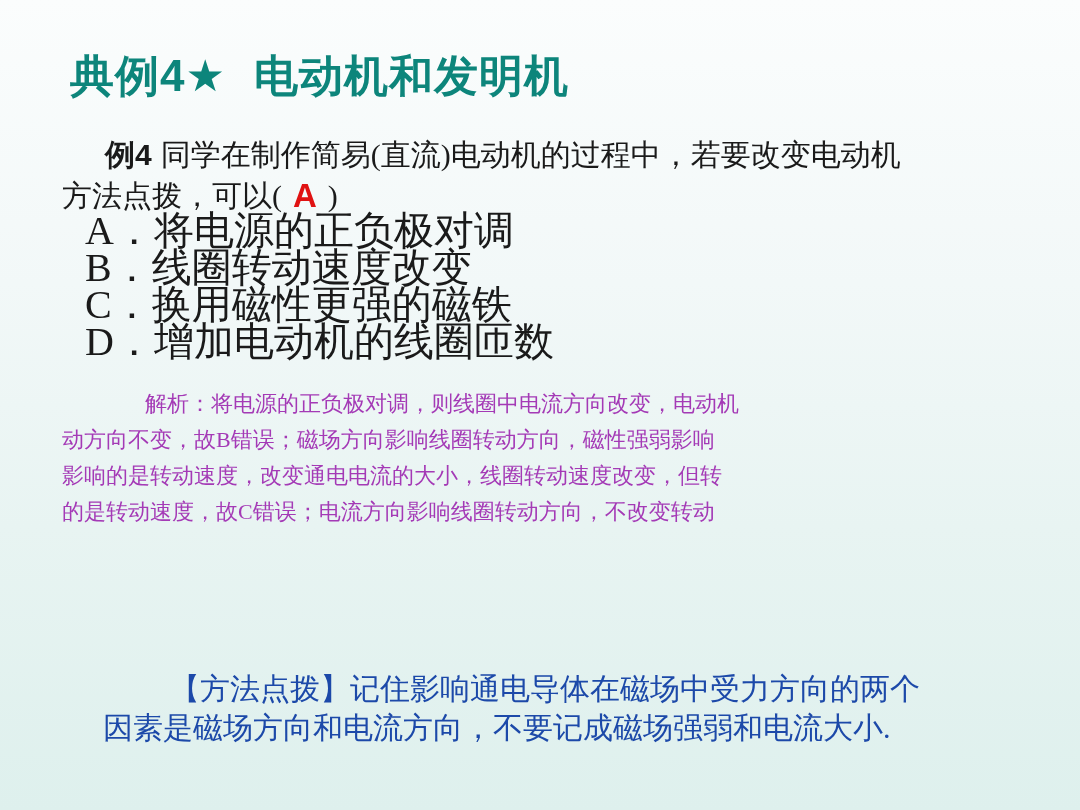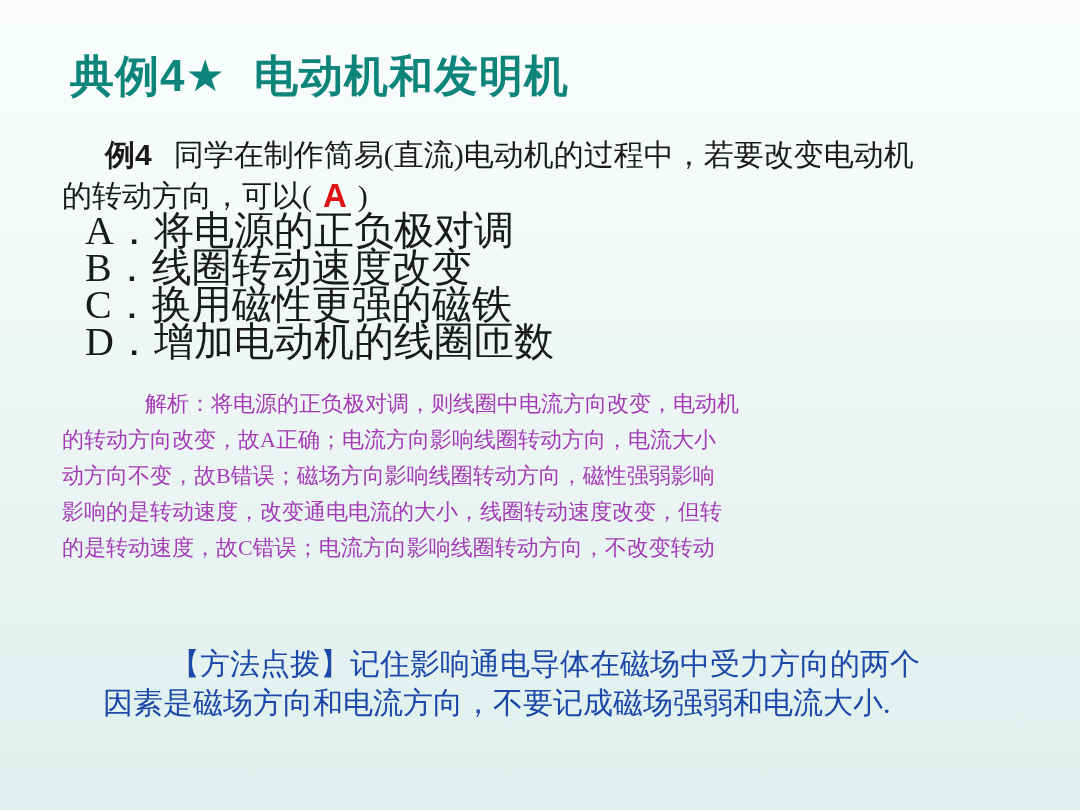--- a/index.html
+++ b/index.html
@@ -36,21 +36,21 @@
     left: 62px;
     top: 134px;
     width: 958px;
     font-size: 30px;
     line-height: 41px;
   }
   .q-line1 { padding-left: 43px; }
   .q-label {
     font-family: "Liberation Sans", "DejaVu Sans", sans-serif;
     font-weight: bold;
-    margin-right: 22px;
+    margin-right: 9px;
   }
   .answer-letter {
     font-family: "Liberation Sans", "DejaVu Sans", sans-serif;
     font-weight: bold;
     font-size: 33px;
     color: #e01212;
     margin: 0 11px;
     vertical-align: -1px;
   }
   .options {
@@ -73,52 +73,51 @@
   .analysis .line-0 { padding-left: 83px; }
   .tip {
     position: absolute;
     left: 62px;
     top: 644px;
     width: 958px;
     font-size: 30px;
     line-height: 39px;
     color: #1c49a9;
   }
-  .tip .line-0 { padding-left: 108px; }
+  .tip .line-0 { padding-left: 108px; margin-top: 25px; }
   .tip .line-1 { padding-left: 41px; }
   .text-line { white-space: nowrap; }
 </style>
 </head>
 <body>
 
 <div class="slide">
 
   <div class="title">
     <span>典例4★</span><span class="title-text">电动机和发明机</span>
   </div>
 
   <div class="question">
     <div class="text-line q-line1">
       <span class="q-label">例4</span><span>同学在制作简易(直流)电动机的过程中，若要改变电动机</span>
     </div>
     <div class="text-line q-line2">
-      <span>的转动方向，可以(</span><span class="answer-letter">A</span><span>)</span>
+      <span>方法点拨，可以(</span><span class="answer-letter">A</span><span>)</span>
     </div>
   </div>
 
   <div class="options">
     <div class="text-line">A．将电源的正负极对调</div>
     <div class="text-line">B．线圈转动速度改变</div>
     <div class="text-line">C．换用磁性更强的磁铁</div>
     <div class="text-line">D．增加电动机的线圈匝数</div>
   </div>
 
   <div class="analysis">
     <div class="text-line line-0">解析：将电源的正负极对调，则线圈中电流方向改变，电动机</div>
-    <div class="text-line line-1">的转动方向改变，故A正确；电流方向影响线圈转动方向，电流大小</div>
     <div class="text-line line-3">动方向不变，故B错误；磁场方向影响线圈转动方向，磁性强弱影响</div>
     <div class="text-line line-2">影响的是转动速度，改变通电电流的大小，线圈转动速度改变，但转</div>
     <div class="text-line line-4">的是转动速度，故C错误；电流方向影响线圈转动方向，不改变转动</div>
   </div>
 
   <div class="tip">
     <div class="text-line line-0">【方法点拨】记住影响通电导体在磁场中受力方向的两个</div>
     <div class="text-line line-1">因素是磁场方向和电流方向，不要记成磁场强弱和电流大小.</div>
   </div>
 

